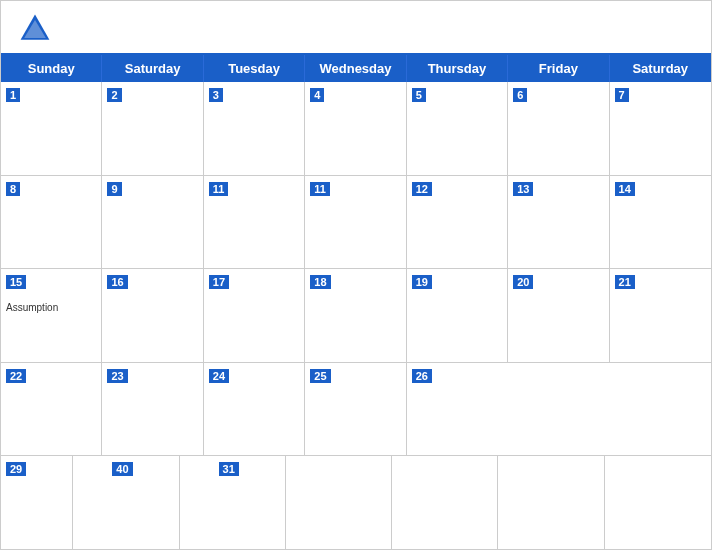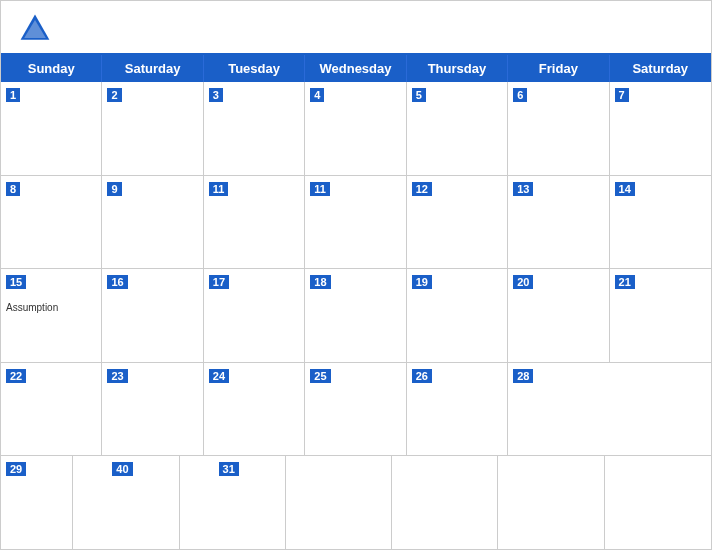--- a/index.html
+++ b/index.html
@@ -187,21 +187,20 @@
           <div class="day-cell"><span class="day-number">19</span></div>
           <div class="day-cell"><span class="day-number">20</span></div>
           <div class="day-cell"><span class="day-number">21</span></div>
         </div>
         <div class="week-row">
           <div class="day-cell"><span class="day-number">22</span></div>
           <div class="day-cell"><span class="day-number">23</span></div>
           <div class="day-cell"><span class="day-number">24</span></div>
           <div class="day-cell"><span class="day-number">25</span></div>
           <div class="day-cell"><span class="day-number">26</span></div>
-          <div class="day-cell"><span class="day-number">28</span></div>
         </div>
         <div class="week-row">
           <div class="day-cell"><span class="day-number">29</span></div>
           <div class="day-cell"><span class="day-number">40</span></div>
           <div class="day-cell"><span class="day-number">31</span></div>
           <div class="day-cell"></div>
           <div class="day-cell"></div>
           <div class="day-cell"></div>
           <div class="day-cell"></div>
         </div>

